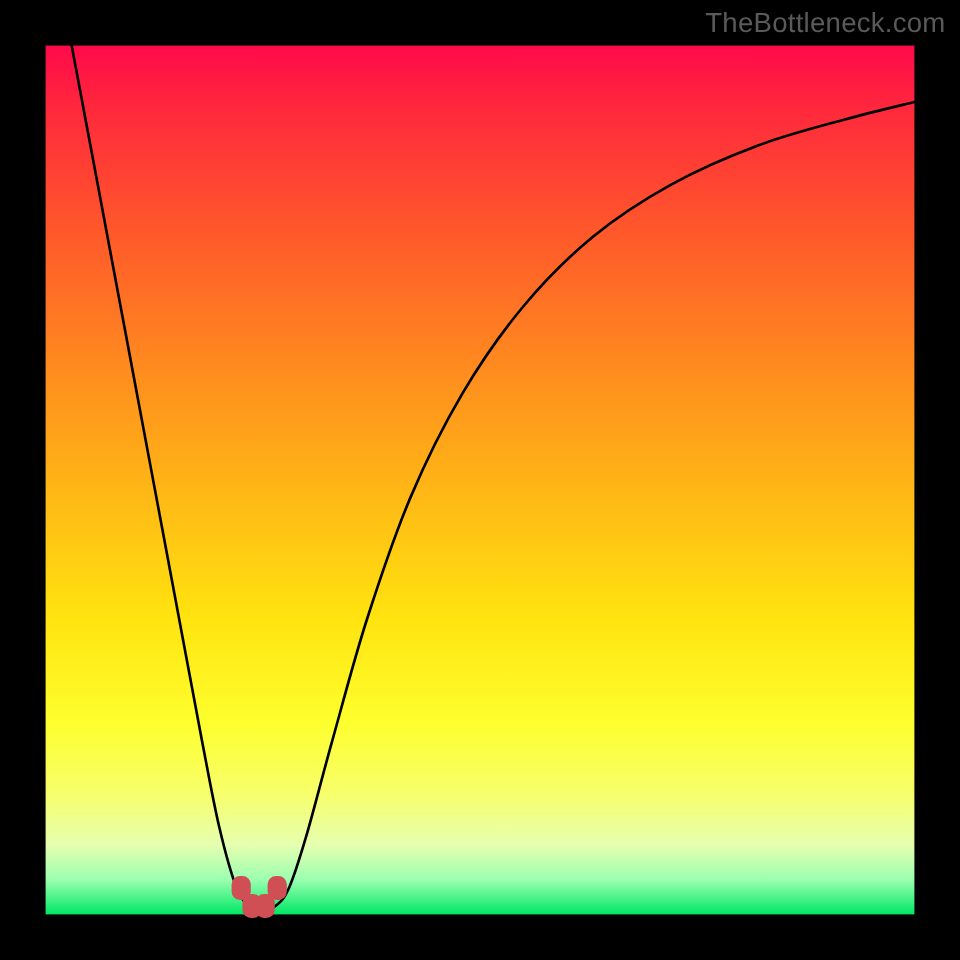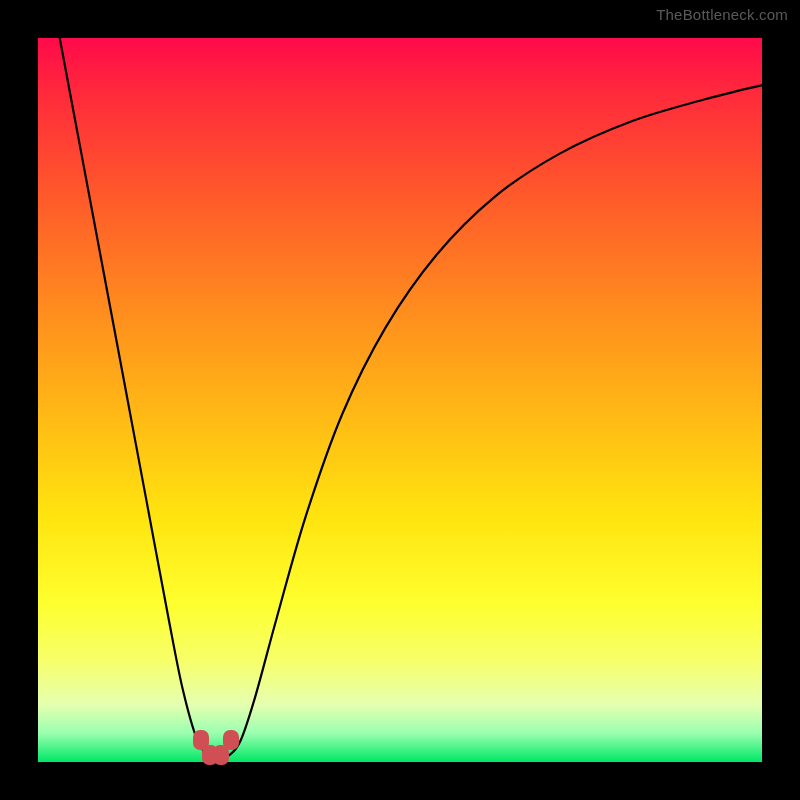--- a/index.html
+++ b/index.html
@@ -29,21 +29,21 @@
       #e6ffb0 92%,
       #9bffb0 96%,
       #00e765 100%
     );
   }
   .watermark {
     position: absolute;
     top: 6px;
     right: 12px;
     color: #5a5a5a;
-    font-size: 15px;
+    font-size: 23px;
     letter-spacing: 0.2px;
     font-weight: 400;
     user-select: none;
   }
   svg.curve {
     position: absolute;
     left: 0;
     top: 0;
     width: 724px;
     height: 724px;

